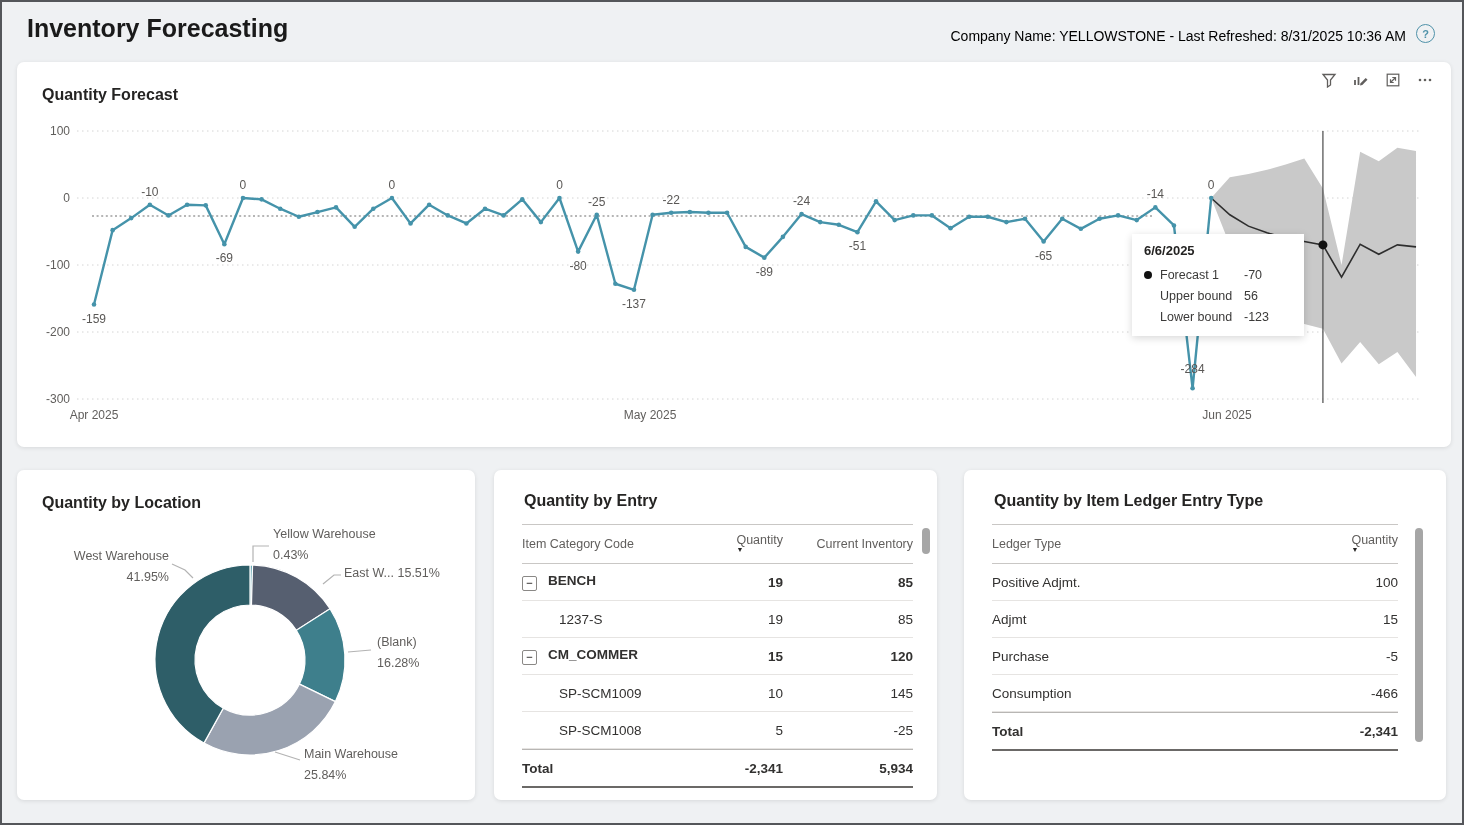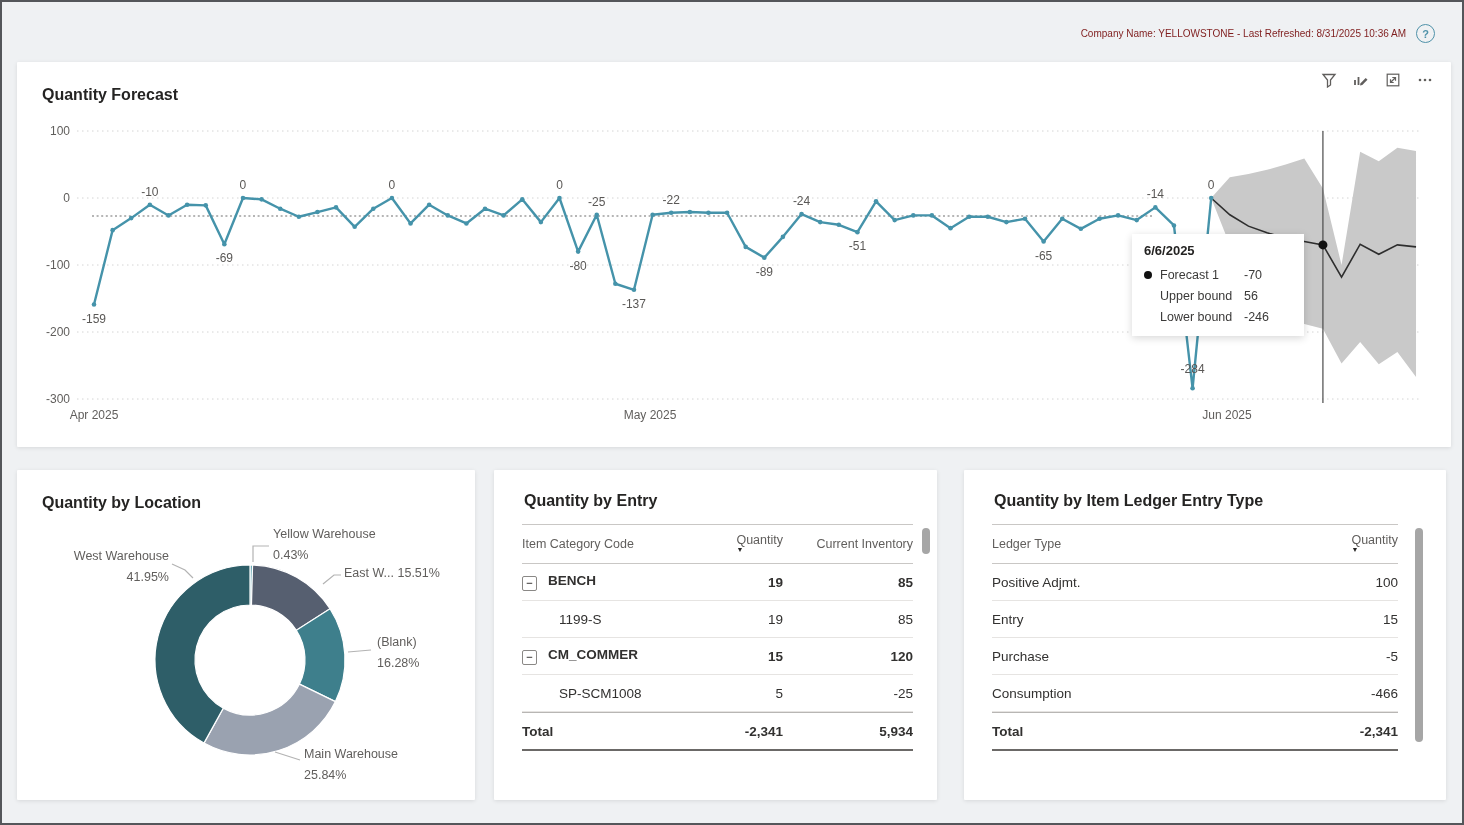--- a/index.html
+++ b/index.html
@@ -1,22 +1,22 @@
 <!DOCTYPE html>
 <html><head>
 <meta charset="utf-8">
 <style>
   html,body{margin:0;padding:0;background:#dfe1e4;}
   #frame{position:relative;width:1464px;height:825px;background:#eff1f3;border:2px solid #54565a;
          box-sizing:border-box;font-family:"Liberation Sans",sans-serif;overflow:hidden;}
   .page-title{position:absolute;left:25px;top:12px;font-size:25px;font-weight:600;color:#1a1a1a;}
-  .meta{position:absolute;top:26px;right:56px;font-size:10px;color:#7f1d1d;}
+  .meta{position:absolute;top:26px;right:56px;font-size:14px;color:#000000;}
   .help{position:absolute;top:22px;right:27px;width:17px;height:17px;border:1.6px solid #4f92a9;border-radius:50%;
         color:#4f92a9;font-size:11px;font-weight:bold;display:flex;align-items:center;justify-content:center;cursor:pointer;}
-  .card{position:absolute;background:#fff;border-radius:1px;box-shadow:0 1px 4px rgba(0,0,0,0.10);}
+  .card{position:absolute;background:#fff;border-radius:7px;box-shadow:0 1px 4px rgba(0,0,0,0.10);}
   #card-forecast{left:15px;top:60px;width:1434px;height:385px;}
   #card-location{left:15px;top:468px;width:458px;height:330px;}
   #card-item{left:492px;top:468px;width:443px;height:330px;}
   #card-ledger{left:962px;top:468px;width:482px;height:330px;}
   .card-title{position:absolute;left:25px;top:24px;font-size:16px;font-weight:bold;color:#252423;z-index:3;}
   #card-item .card-title,#card-ledger .card-title{left:30px;top:22px;}
   .toolbar{position:absolute;right:18px;top:9px;display:flex;gap:15px;color:#605e5c;z-index:4;}
   .toolbar span{width:17px;height:17px;display:inline-flex;align-items:center;justify-content:center;cursor:pointer;}
   #forecast-svg{position:absolute;left:0;top:0;width:1434px;height:385px;}
   #donut-svg{position:absolute;left:0;top:0;width:458px;height:330px;}
@@ -47,20 +47,21 @@
         vertical-align:-2px;cursor:pointer;}
   .indent{padding-left:37px;}
   .thumb{position:absolute;width:8px;border-radius:4px;background:#a6a6a6;cursor:pointer;}
   #item-thumb{right:7px;top:58px;height:26px;}
   #ledger-thumb{right:23px;top:58px;height:214px;}
 </style>
 </head>
 <body>
 
 <div id="frame">
+  <div class="page-title">Inventory Forecasting</div>
   <div class="meta">Company Name: YELLOWSTONE - Last Refreshed: 8/31/2025 10:36 AM</div>
   <div class="help">?</div>
 
   <div class="card" id="card-forecast">
     <div class="card-title">Quantity Forecast</div>
     <div class="toolbar">
       <span>
         <svg width="16" height="16" viewBox="0 0 16 16">
             <path d="M2 2.5h12L9.5 8v5l-3 2V8L2 2.5z" fill="none" stroke="currentColor" stroke-width="1.3"></path>
           </svg>
@@ -192,21 +193,21 @@
         <span class="tt-val">-70</span>
       </div>
       <div class="tt-row">
         <span></span>
         <span class="tt-label">Upper bound</span>
         <span class="tt-val">56</span>
       </div>
       <div class="tt-row">
         <span></span>
         <span class="tt-label">Lower bound</span>
-        <span class="tt-val">-246</span>
+        <span class="tt-val">-123</span>
       </div>
     </div>
   </div>
 
   <div class="card" id="card-location">
     <div class="card-title">Quantity by Location</div>
     <svg id="donut-svg" viewBox="0 0 458 330">
         <path d="M233,95 A95,95 0 0 1 235.5661123998793,95.03466386543359 L234.48564402098276,135.02006855367208 A55,55 0 0 0 233,135 Z" fill="#4e9aa8" stroke="#fff" stroke-width="1.2"></path>
         <path d="M235.5661123998793,95.03466386543359 A95,95 0 0 1 313.0135532126851,138.78641486596734 L279.3236360705019,160.35002965924426 A55,55 0 0 0 234.48564402098276,135.02006855367208 Z" fill="#565f70" stroke="#fff" stroke-width="1.2"></path>
         <path d="M313.0135532126851,138.78641486596734 A95,95 0 0 1 318.39967417765905,231.61605039344403 L282.44191662917103,214.09350285936233 A55,55 0 0 0 279.3236360705019,160.35002965924426 Z" fill="#3e7f8c" stroke="#fff" stroke-width="1.2"></path>
@@ -236,28 +237,33 @@
           <div class=""><span class="hwrap"><span>Item Category Code</span></span></div>
           <div class="num"><span class="hwrap"><span>Quantity</span><span class="sort">▼</span></span></div>
           <div class="num"><span class="hwrap"><span>Current Inventory</span></span></div>
         </div>
         <div class="trow grid3 bold">
           <div class="lcell"><span class="expander">−</span><span>BENCH</span></div>
           <div class="num">19</div>
           <div class="num">85</div>
         </div>
         <div class="trow grid3">
-          <div class="lcell indent"><span>1199-S</span></div>
+          <div class="lcell indent"><span>1237-S</span></div>
           <div class="num">19</div>
           <div class="num">85</div>
         </div>
         <div class="trow grid3 bold">
           <div class="lcell"><span class="expander">−</span><span>CM_COMMER</span></div>
           <div class="num">15</div>
           <div class="num">120</div>
+        </div>
+        <div class="trow grid3">
+          <div class="lcell indent"><span>SP-SCM1009</span></div>
+          <div class="num">10</div>
+          <div class="num">145</div>
         </div>
         <div class="trow grid3">
           <div class="lcell indent"><span>SP-SCM1008</span></div>
           <div class="num">5</div>
           <div class="num">-25</div>
         </div>
         <div class="trow grid3 bold total">
           <div class="lcell"><span>Total</span></div>
           <div class="num">-2,341</div>
           <div class="num">5,934</div>
@@ -271,21 +277,21 @@
     <div class="tbl" id="ledger-table">
         <div class="trow hdr grid2">
           <div class=""><span class="hwrap"><span>Ledger Type</span></span></div>
           <div class="num"><span class="hwrap"><span>Quantity</span><span class="sort">▼</span></span></div>
         </div>
         <div class="trow grid2">
           <div class="lcell"><span>Positive Adjmt.</span></div>
           <div class="num">100</div>
         </div>
         <div class="trow grid2">
-          <div class="lcell"><span>Entry</span></div>
+          <div class="lcell"><span>Adjmt</span></div>
           <div class="num">15</div>
         </div>
         <div class="trow grid2">
           <div class="lcell"><span>Purchase</span></div>
           <div class="num">-5</div>
         </div>
         <div class="trow grid2">
           <div class="lcell"><span>Consumption</span></div>
           <div class="num">-466</div>
         </div>

